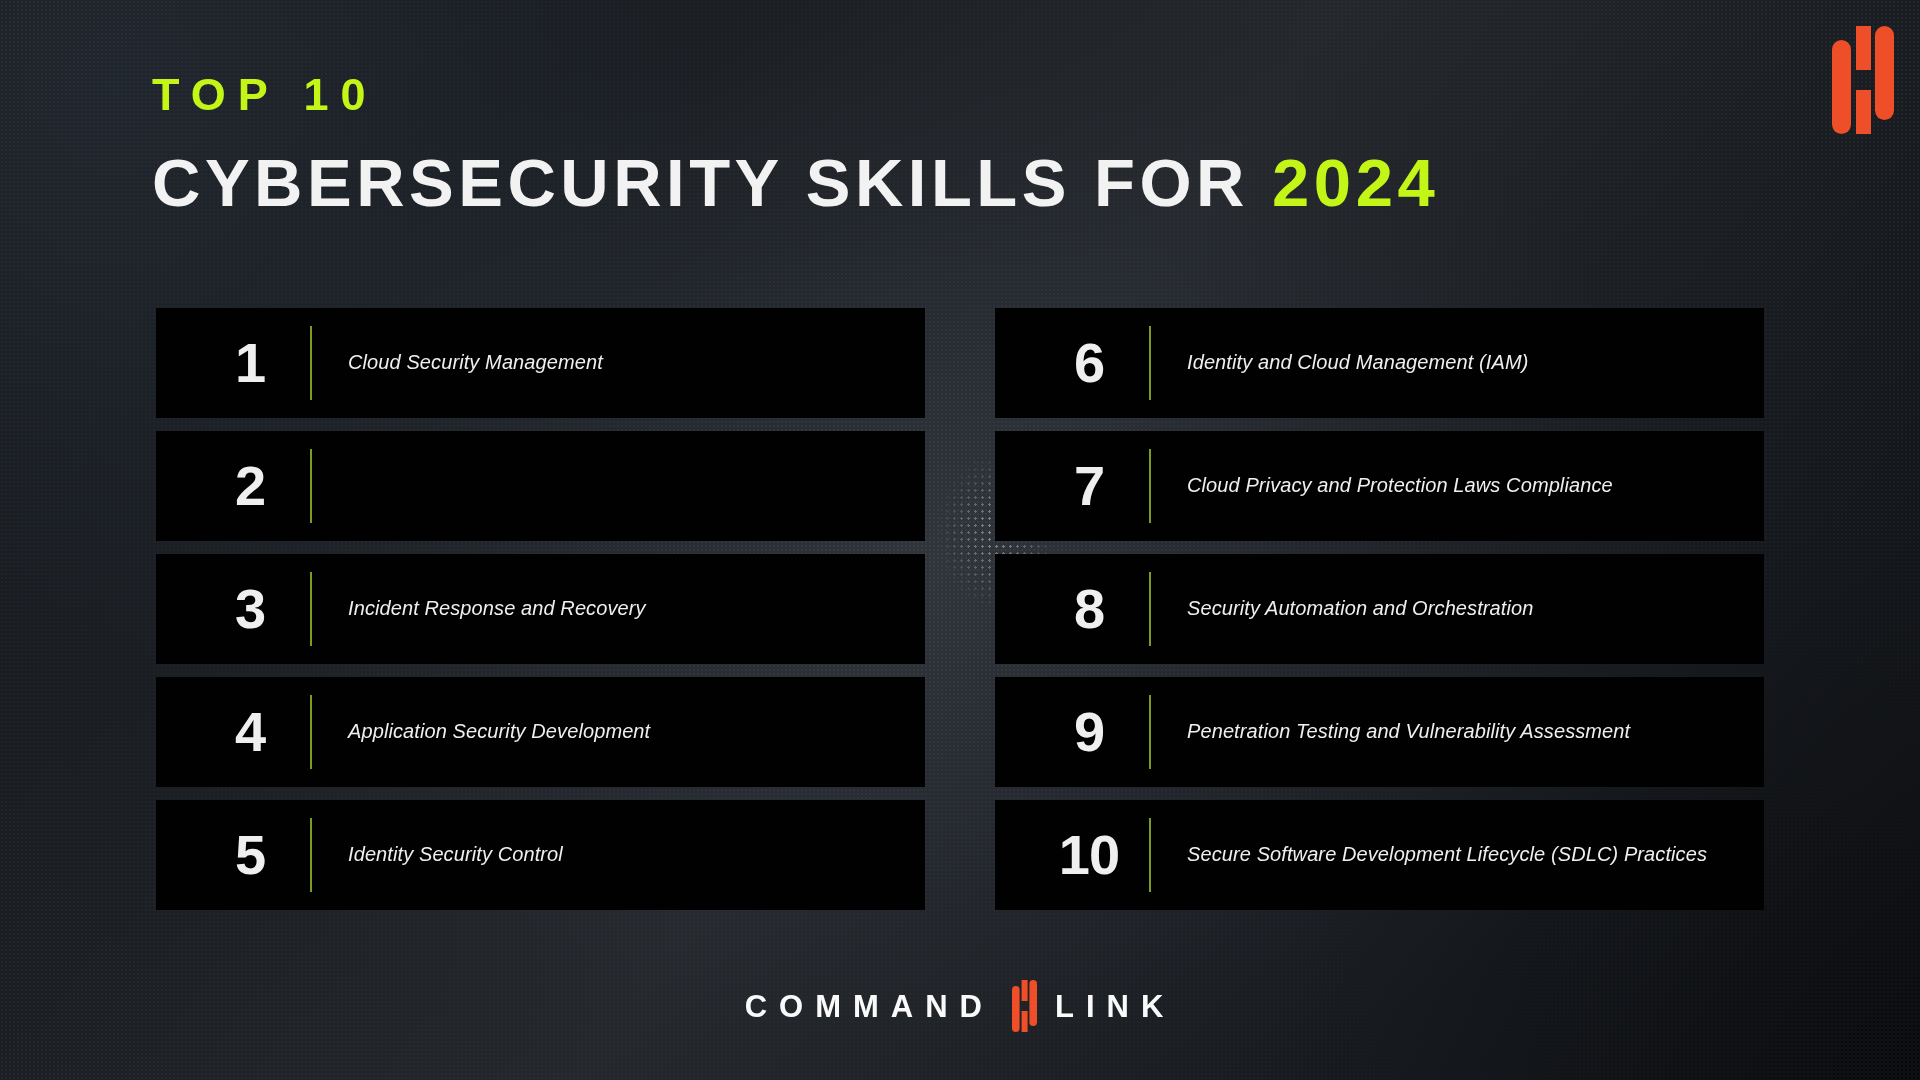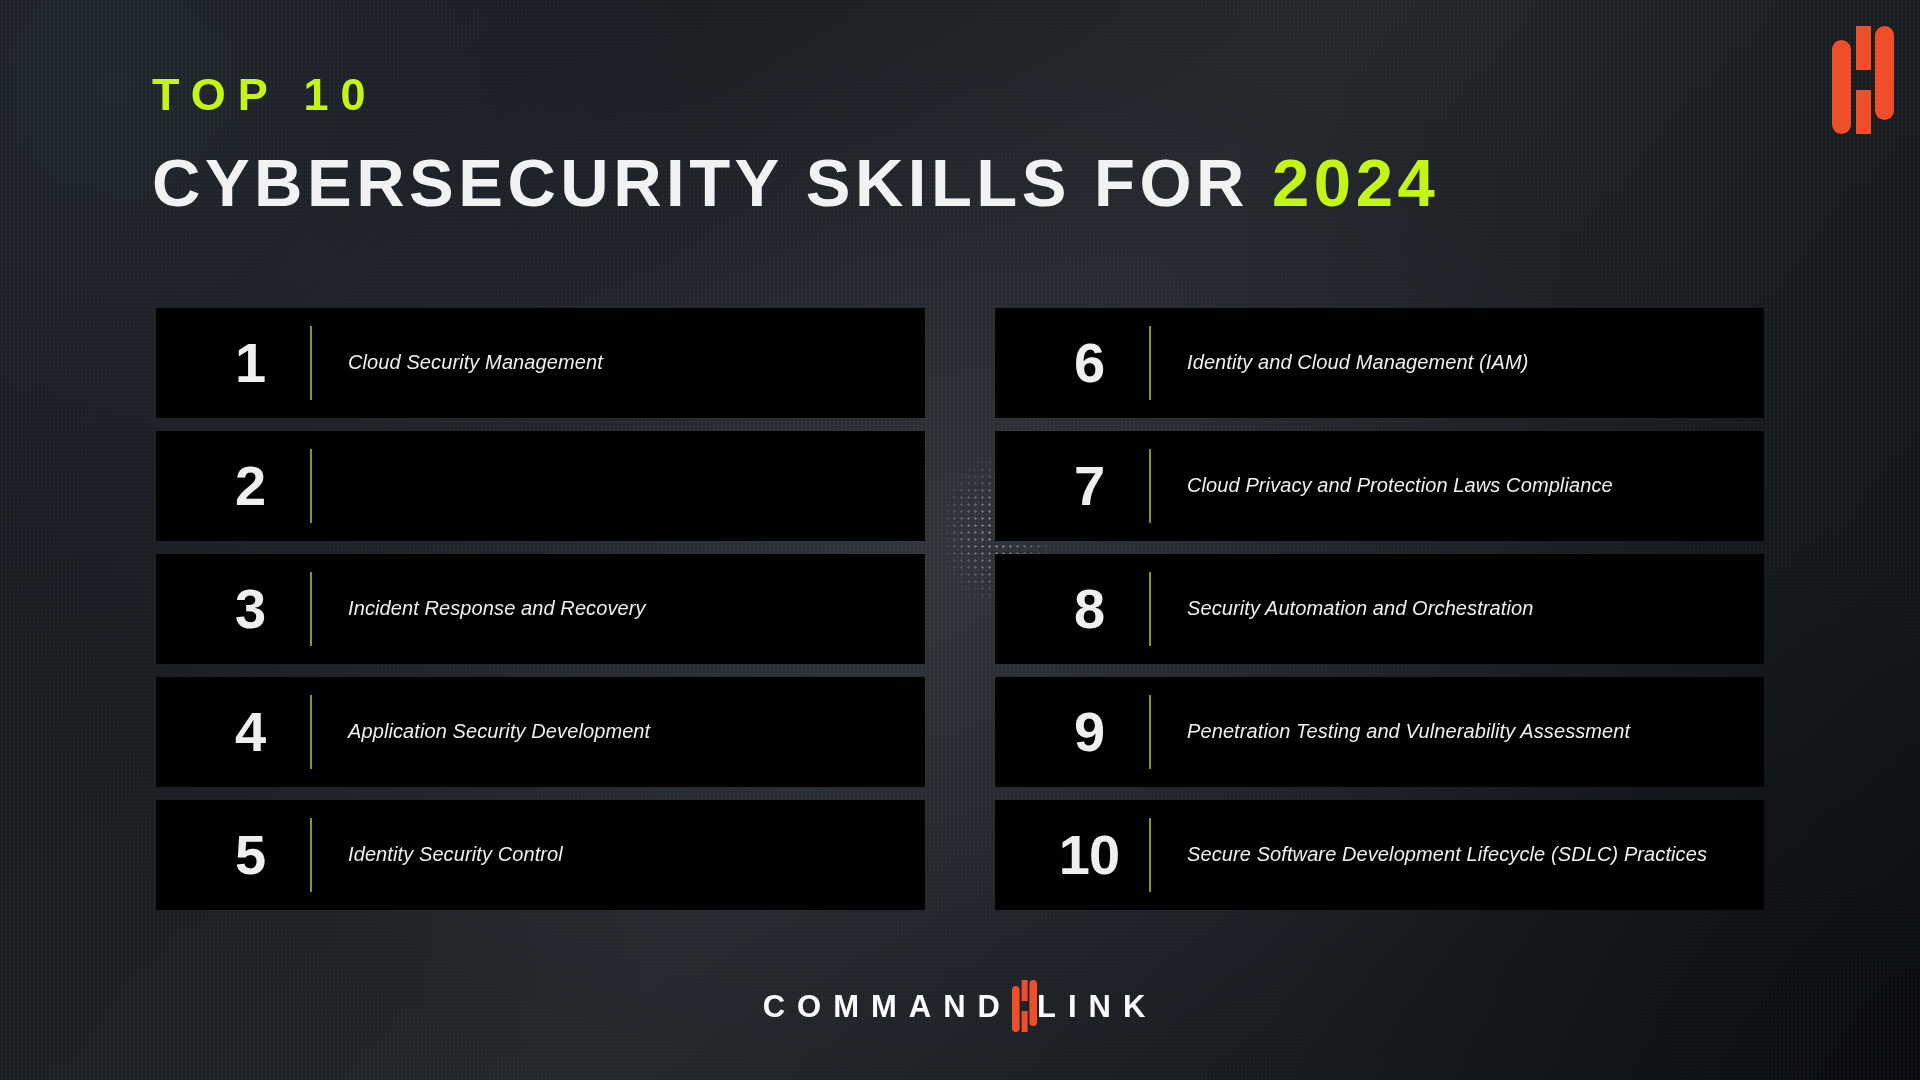--- a/index.html
+++ b/index.html
@@ -133,20 +133,21 @@
     pointer-events:none;
   }
 
   
   #footer-logo {
     position:absolute;
     left:0; right:0; bottom:48px;
     display:flex;
     align-items:center;
     justify-content:center;
+    gap:18px;
     z-index:5;
   }
   .wordmark {
     font-size:31px;
     font-weight:bold;
     letter-spacing:12px;
     color:#fafafa;
     line-height:1;
     font-family:"Liberation Sans", sans-serif;
   }

